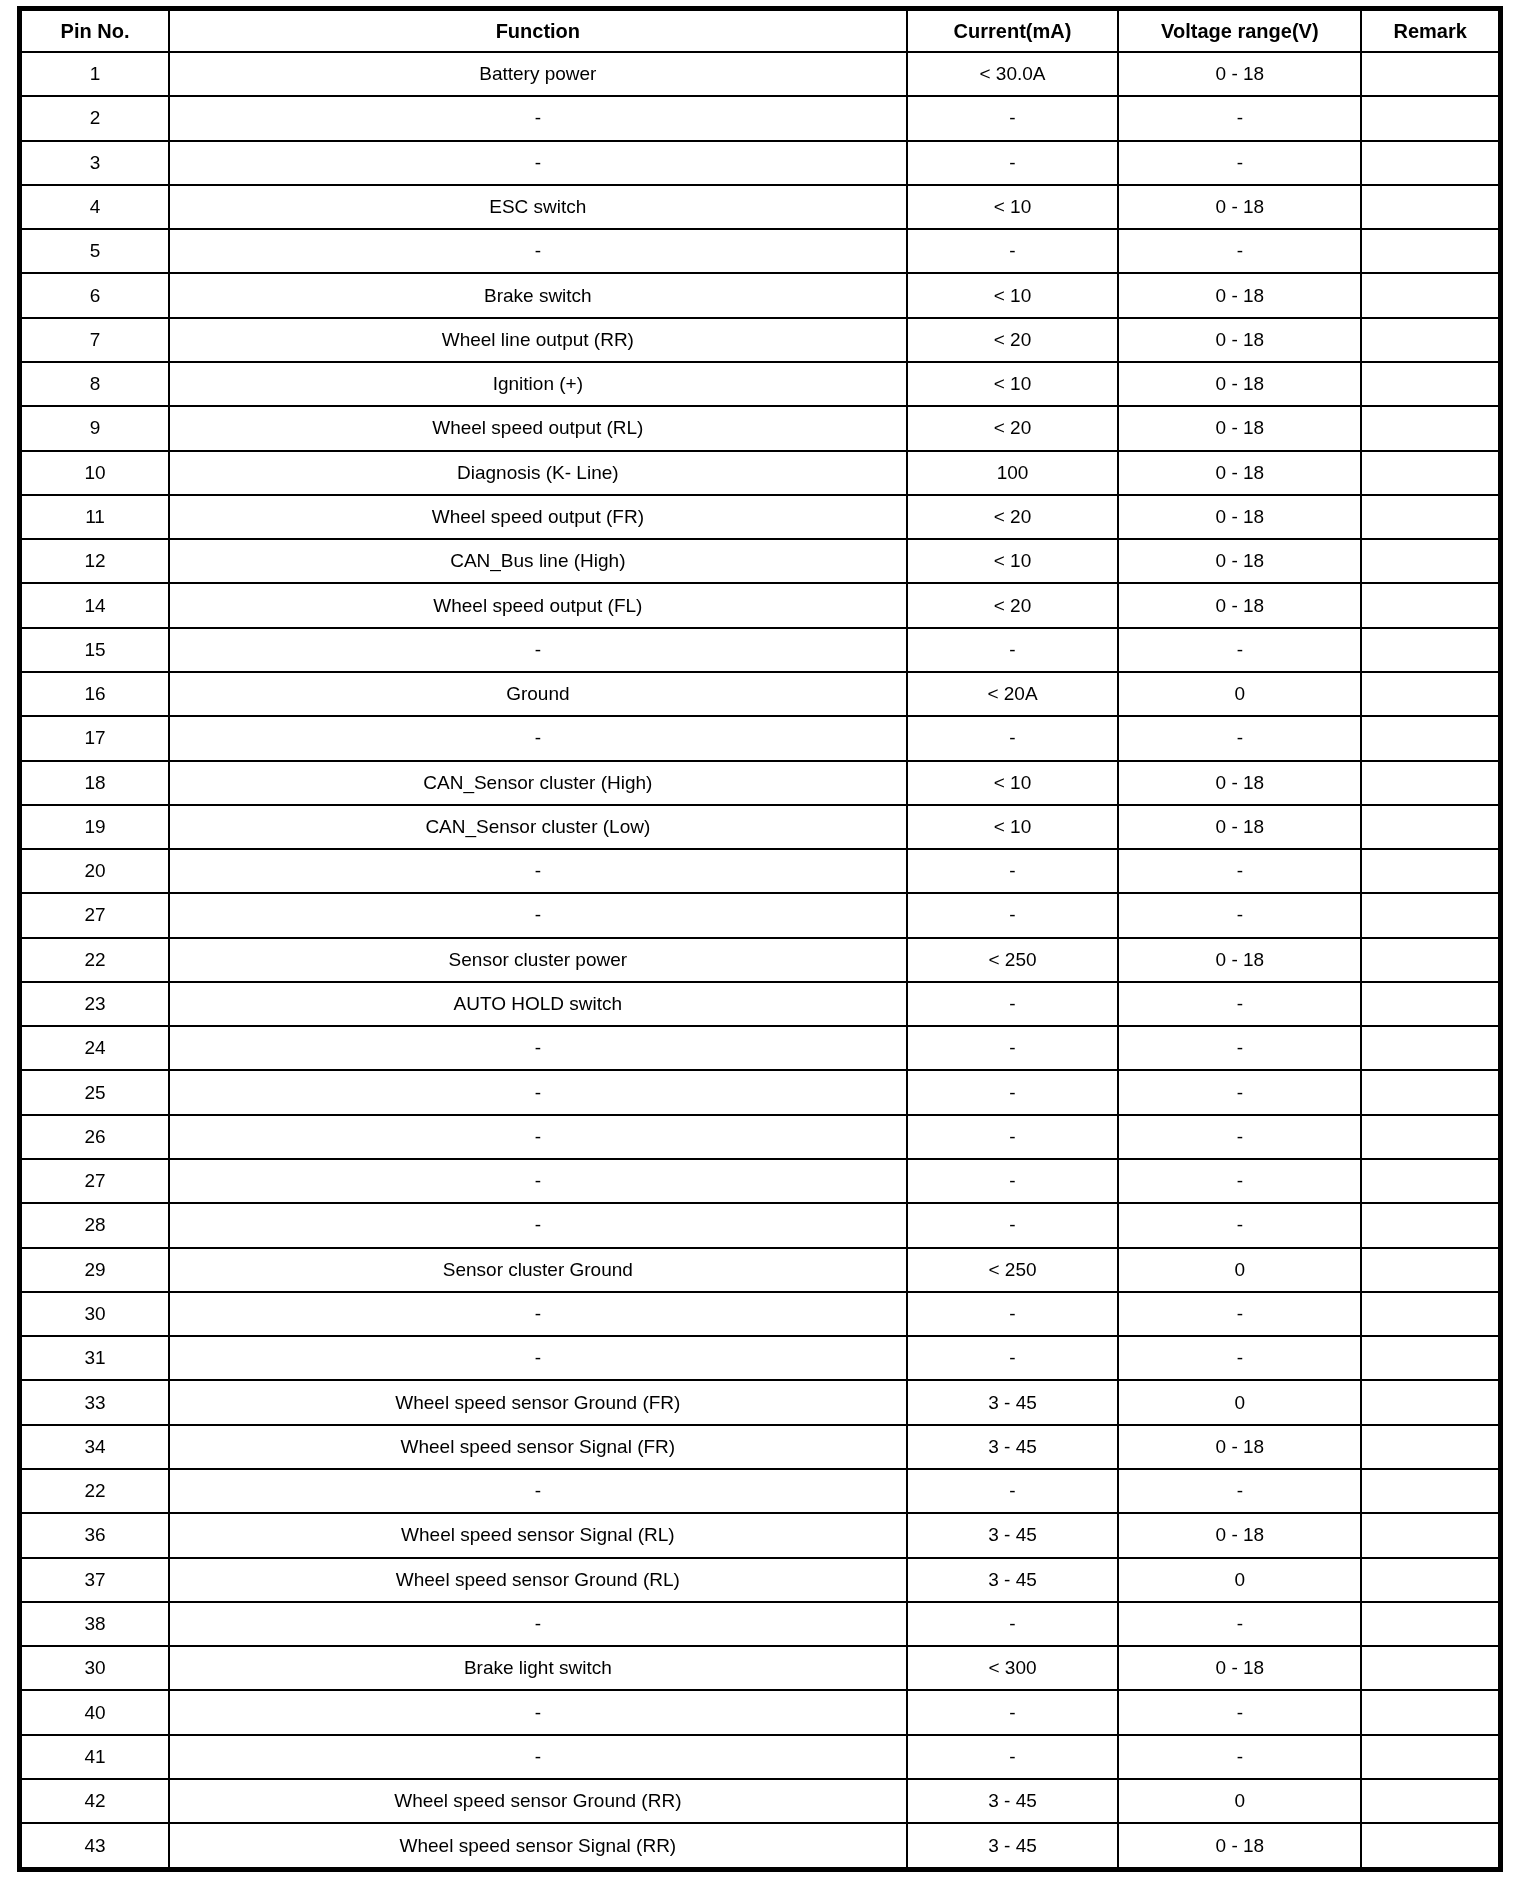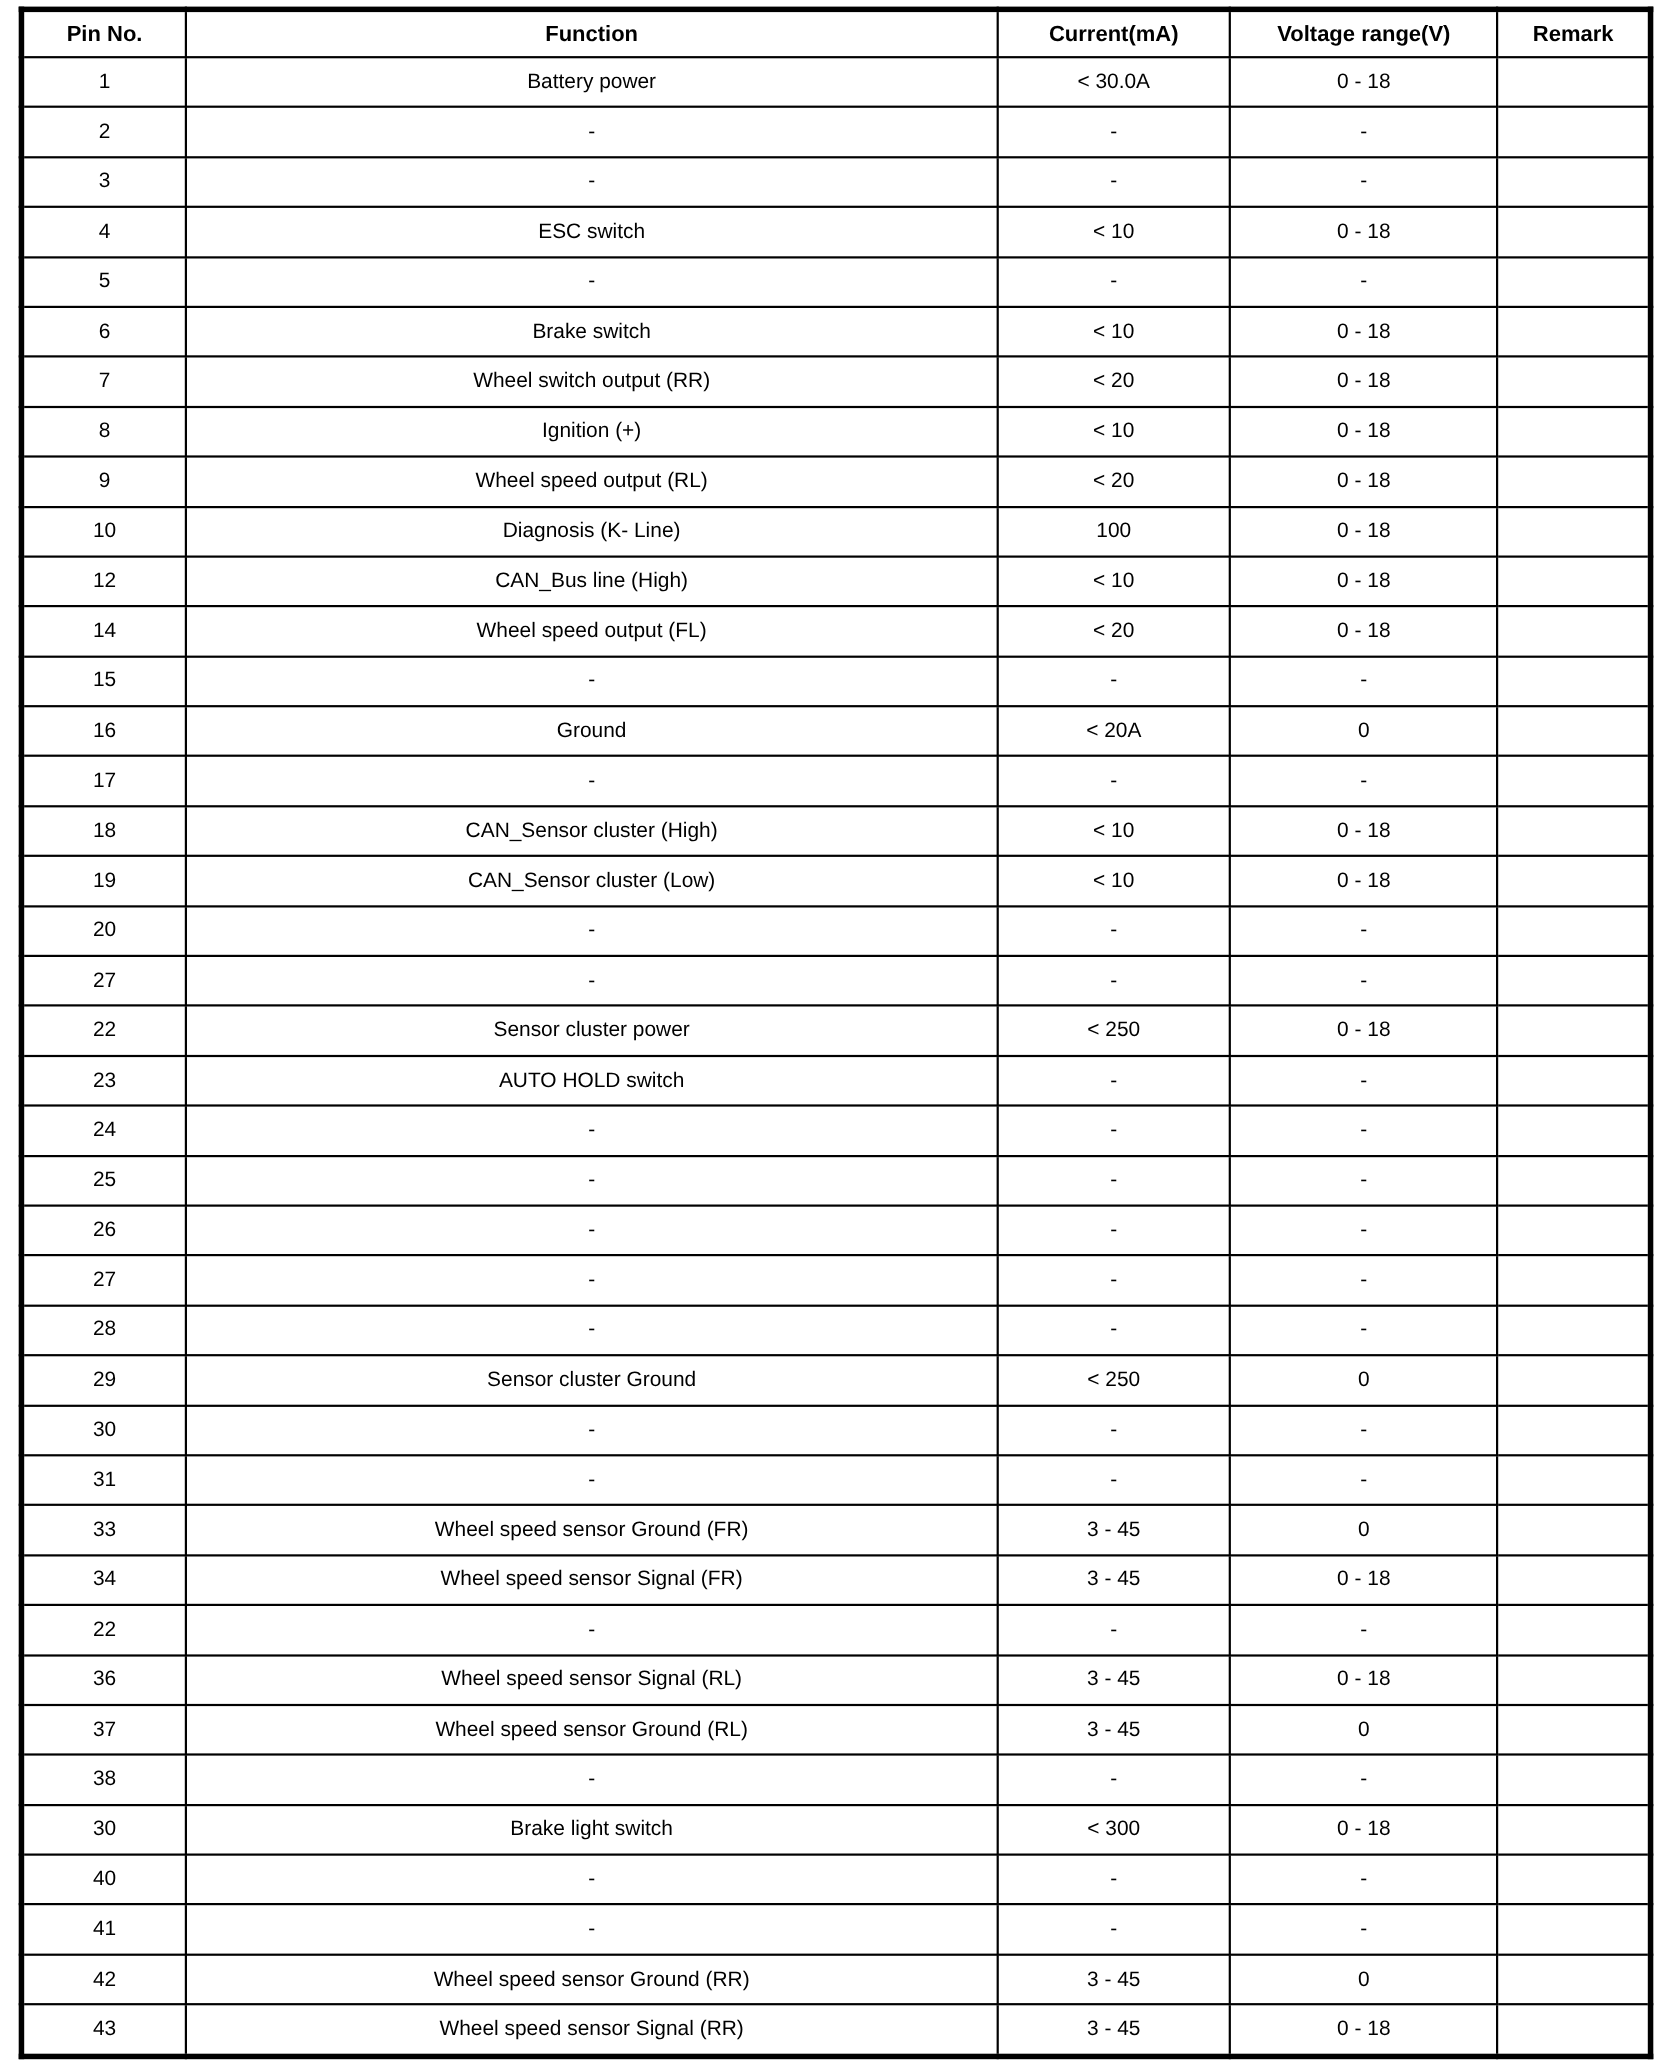--- a/index.html
+++ b/index.html
@@ -107,21 +107,21 @@
         </tr>
         <tr>
           <td>6</td>
           <td>Brake switch</td>
           <td>&lt; 10</td>
           <td>0 - 18</td>
           <td></td>
         </tr>
         <tr>
           <td>7</td>
-          <td>Wheel switch output (RR)</td>
+          <td>Wheel line output (RR)</td>
           <td>&lt; 20</td>
           <td>0 - 18</td>
           <td></td>
         </tr>
         <tr>
           <td>8</td>
           <td>Ignition (+)</td>
           <td>&lt; 10</td>
           <td>0 - 18</td>
           <td></td>
@@ -130,20 +130,27 @@
           <td>9</td>
           <td>Wheel speed output (RL)</td>
           <td>&lt; 20</td>
           <td>0 - 18</td>
           <td></td>
         </tr>
         <tr>
           <td>10</td>
           <td>Diagnosis (K- Line)</td>
           <td>100</td>
+          <td>0 - 18</td>
+          <td></td>
+        </tr>
+        <tr>
+          <td>11</td>
+          <td>Wheel speed output (FR)</td>
+          <td>&lt; 20</td>
           <td>0 - 18</td>
           <td></td>
         </tr>
         <tr>
           <td>12</td>
           <td>CAN_Bus line (High)</td>
           <td>&lt; 10</td>
           <td>0 - 18</td>
           <td></td>
         </tr>

